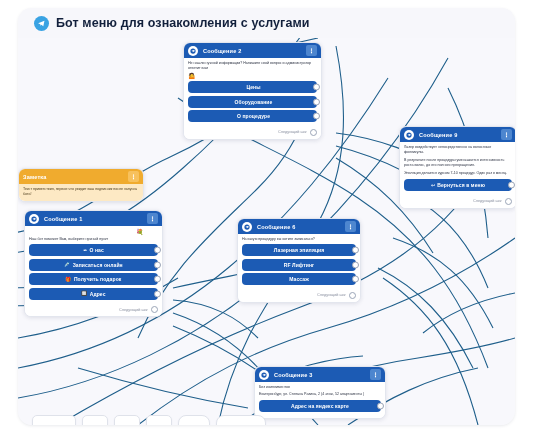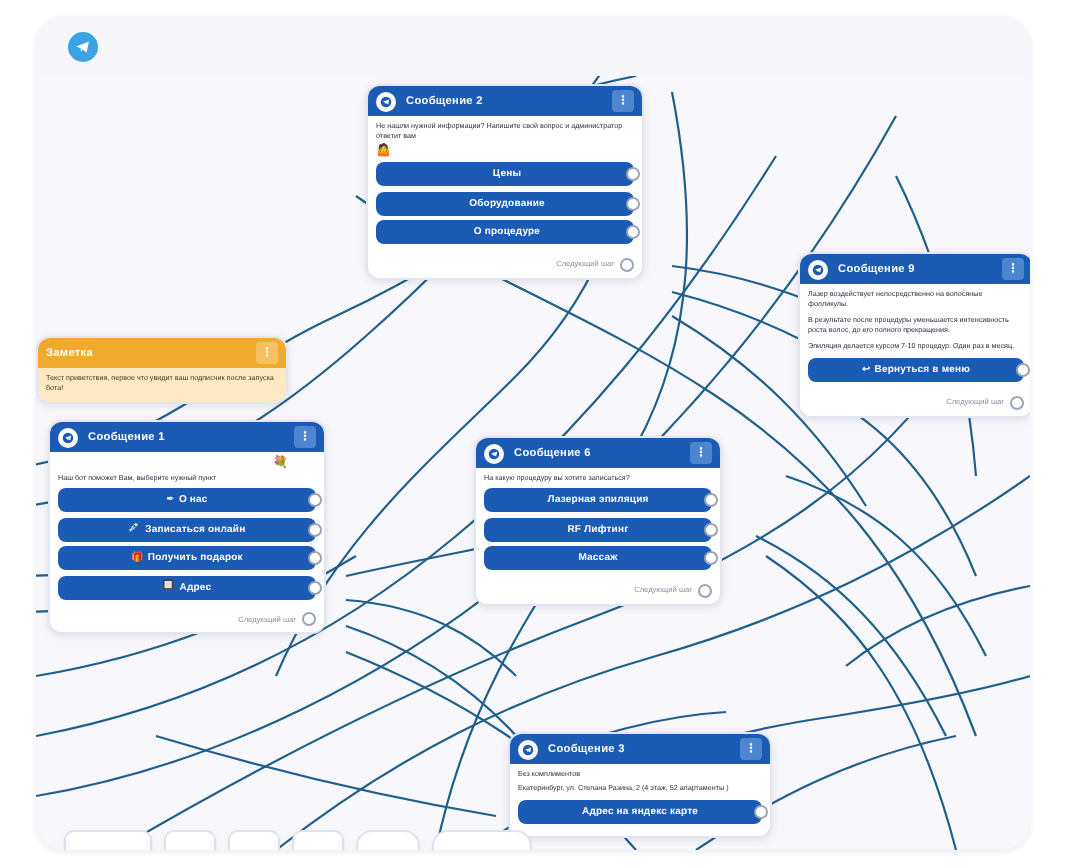--- a/index.html
+++ b/index.html
@@ -146,20 +146,21 @@
 <div id="root">
 
   <div class="app-panel">
 
     <div class="app-header">
       <span class="tg-icon">
         <svg width="9" height="9" viewBox="0 0 16 16">
             <path d="M2 7.6 13.3 3 11.2 13 7.8 10.2 6.2 12 5.9 9.2z" fill="#ffffff"></path>
           </svg>
       </span>
+      <span class="app-title">Бот меню для ознакомления с услугами</span>
     </div>
 
     <div class="canvas">
 
       <svg class="edges" viewBox="0 0 497 387" preserveAspectRatio="none">
         <g fill="none" stroke="#1f5f8b" stroke-width="1.1">
           <path d="M-5,195 C60,185 95,145 150,120 C210,92 255,60 300,10"></path>
           <path d="M-5,215 C70,205 120,170 165,130 C215,86 250,45 285,-5"></path>
           <path d="M300,5 C300,60 280,110 240,150 C200,190 150,230 120,300"></path>
           <path d="M318,8 C330,70 330,130 300,185 C270,240 220,290 200,387"></path>

